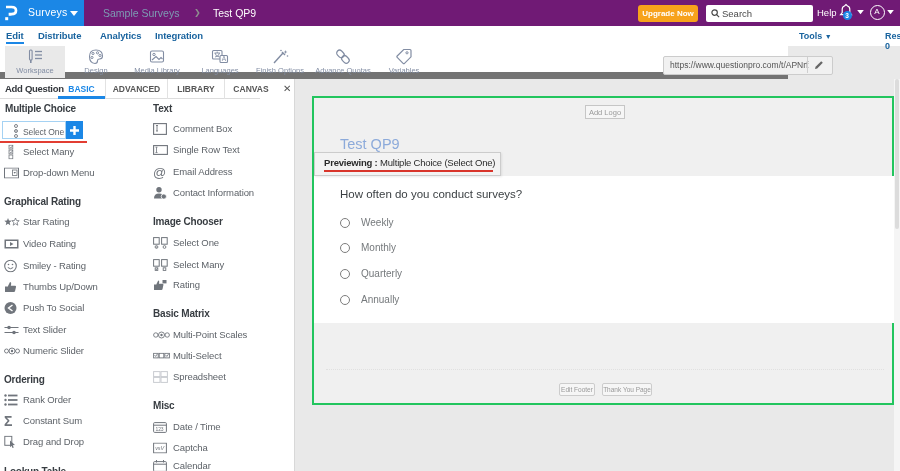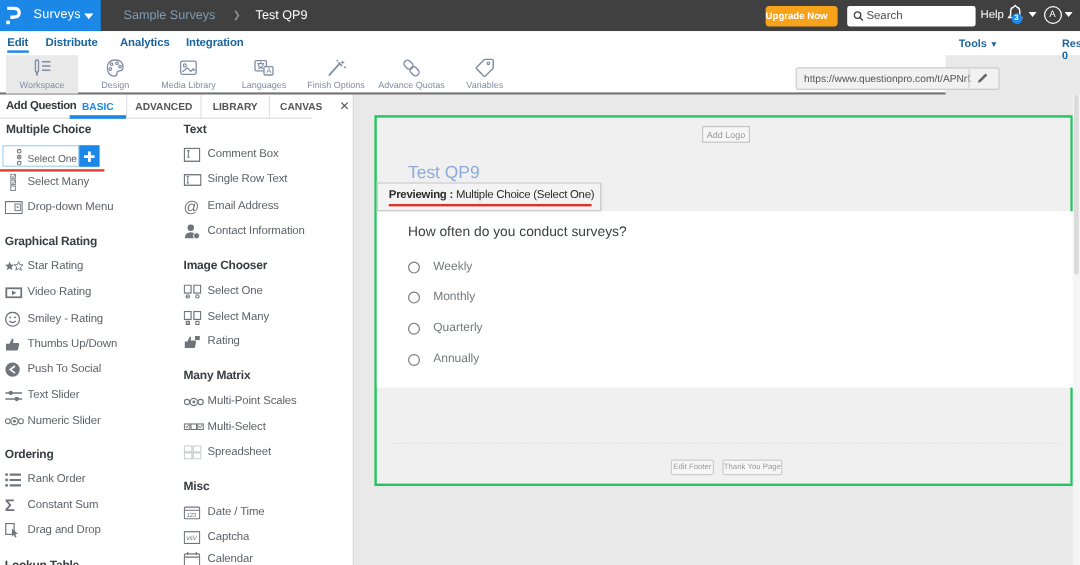--- a/index.html
+++ b/index.html
@@ -2,46 +2,46 @@
 <html><head>
 <meta charset="utf-8">
 <style>
 * { margin:0; padding:0; box-sizing:border-box; }
 html,body { width:900px; height:471px; overflow:hidden; }
 body { font-family:"Liberation Sans", sans-serif; background:#e9e9e9; position:relative; }
 #app { position:absolute; top:0; left:0; width:900px; height:471px; overflow:hidden; }
 .abs { position:absolute; }
 
 
-#topbar { position:absolute; top:0; left:0; width:900px; height:26px; background:#404040; }
+#topbar { position:absolute; top:0; left:0; width:900px; height:26px; background:#701a75; }
 #logo { position:absolute; top:0; left:0; width:84px; height:26px; background:#1b87e6; color:#fff; }
 #logo .srv { position:absolute; left:28px; top:6px; font-size:10.5px; color:#fff; letter-spacing:.2px; }
 #crumb1 { position:absolute; left:103px; top:6.5px; font-size:10.5px; color:#7d9cb3; }
 #crumbsep { position:absolute; left:194px; top:7.5px; font-size:8px; color:#8f8f8f; }
 #crumb2 { position:absolute; left:213px; top:6.5px; font-size:10.5px; color:#fdfdfd; }
-#upgrade { position:absolute; left:638px; top:4.5px; width:60px; height:17px; background:#f7a21b; border-radius:3px; color:#fff; font-size:8px; font-weight:bold; text-align:left; line-height:17px; }
+#upgrade { position:absolute; left:638px; top:4.5px; width:60px; height:17px; background:#f7a21b; border-radius:3px; color:#fff; font-size:8px; font-weight:bold; text-align:center; line-height:17px; }
 #search { position:absolute; left:706px; top:4.5px; width:107px; height:17px; background:#fff; border-radius:2px; color:#555; font-size:9.5px; }
 #search .mag { position:absolute; left:5px; top:4px; }
 #search .ph { position:absolute; left:16px; top:3px; color:#4a4a4a; }
 #helptx { position:absolute; left:817px; top:7px; font-size:9.5px; color:#fff; }
 #caret1 { position:absolute; left:857px; top:10px; }
 #caret2 { position:absolute; left:886.5px; top:10px; }
 #avatar { position:absolute; left:869.5px; top:4.5px; width:15px; height:15px; border:1.2px solid #fff; border-radius:50%; color:#fff; font-size:8px; text-align:center; line-height:12.5px; }
 #bell { position:absolute; left:839px; top:3px; }
 #badge { position:absolute; left:842.5px; top:10.5px; width:9px; height:9px; background:#1b87e6; border-radius:50%; color:#fff; font-size:6.5px; font-weight:bold; text-align:center; line-height:9px; }
 
 
 #navrow { position:absolute; top:26px; left:0; width:900px; height:20px; background:#fff; }
 .nav { position:absolute; top:4px; font-size:9.5px; font-weight:bold; color:#1a649f; letter-spacing:-0.1px; }
 #navEdit { left:6px; border-bottom:2px solid #1b87e6; padding-bottom:0.5px; }
 #tools { position:absolute; left:799px; top:5px; font-size:9px; font-weight:bold; color:#1a649f; }
 #resp { position:absolute; left:841px; top:5px; font-size:9px; font-weight:bold; color:#1a649f;padding-left:44px; }
 
 
-#toolbar { position:absolute; top:46px; left:0; width:788px; height:33px; background:#fff; border-bottom:2px solid #737373;padding-left:39px; }
+#toolbar { position:absolute; top:46px; left:0; width:788px; height:33px; background:#fff; border-bottom:7px solid #737373;padding-left:39px; }
 .tb { position:absolute; top:0; height:32px; text-align:center; color:#828da3; }
 .tb .ic { display:block; margin:2px auto 0; }
 .tb .lb { display:block; font-size:7.5px; margin-top:0px; white-space:nowrap; }
 #tbw { background:#e9e9e9; }
 #urlbox { position:absolute; left:663px; top:9.5px; width:170px; height:19px; background:#f1f1f1; border:1px solid #cccccc; border-radius:2px; font-size:8.5px; color:#555; line-height:17px; padding-left:6px; white-space:nowrap; overflow:hidden; }
 #urlpen { position:absolute; left:814px; top:14px; }
 #urltext { display:inline-block; max-width:139px; overflow:hidden; white-space:nowrap; }
 #previewbtn { position:absolute; left:843px; top:9px; width:50px; height:20px; background:#1b87e6; border-radius:3px; color:#fff; font-size:9px; line-height:20px;margin-top:34px; }
 
 
@@ -397,21 +397,21 @@
           <span class="tx">Select Many</span>
         </div>
     <div class="item c2" style="left:0;top:199px">
           <svg width="14" height="12" viewBox="0 0 14 12">
             <path d="M1 5.5 H3 V11 H1 Z M3 6 L5.2 1.5 Q6.5 1.5 6.2 3.2 L5.9 4.8 L9.5 4.8 Q10.6 4.8 10.4 6 L9.5 10.3 Q9.3 11 8.4 11 L3 11" fill="#70757c"></path>
             <rect x="9.5" y="1" width="4" height="3.4" fill="#70757c"></rect>
           </svg>
           <span class="tx">Rating</span>
         </div>
 
-    <div class="sect" style="left:153px;top:229px">Many Matrix</div>
+    <div class="sect" style="left:153px;top:229px">Basic Matrix</div>
     <div class="item c2" style="left:0;top:249px">
           <svg width="17" height="8" viewBox="0 0 17 8">
             <circle cx="2.8" cy="4" r="2.2" fill="none" stroke="#70757c" stroke-width="0.9"></circle>
             <circle cx="8.5" cy="4" r="3" fill="none" stroke="#70757c" stroke-width="0.9"></circle>
             <circle cx="8.5" cy="4" r="1.2" fill="#70757c"></circle>
             <circle cx="14.2" cy="4" r="2.2" fill="none" stroke="#70757c" stroke-width="0.9"></circle>
           </svg>
           <span class="tx">Multi-Point Scales</span>
         </div>
     <div class="item c2" style="left:0;top:270px">

